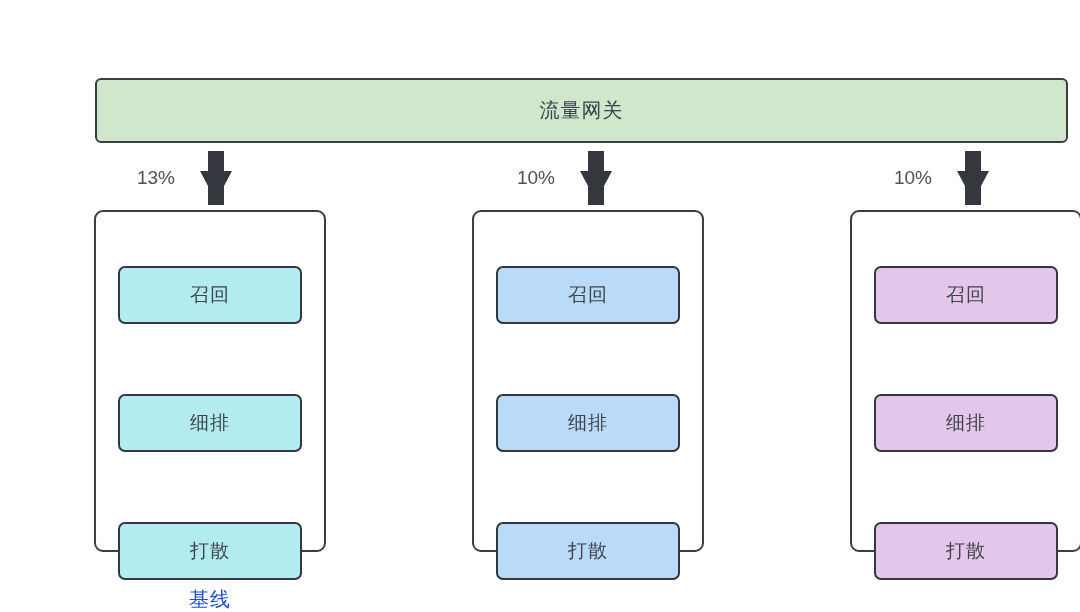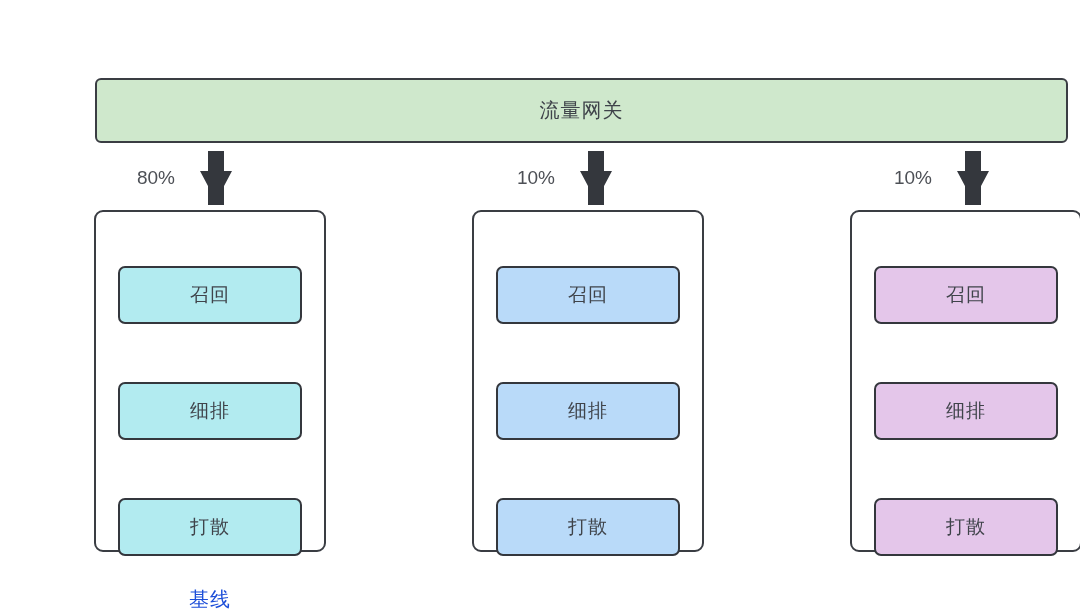--- a/index.html
+++ b/index.html
@@ -43,21 +43,21 @@
   .pct-0 { left: 53px;  }  
   .pct-1 { left: 433px; }
   .pct-2 { left: 810px; }
 
   
   .pipeline {
     position: absolute; top: 170px; width: 232px; height: 342px;
     background: #ffffff;
     border: 2px solid #3a3d43; border-radius: 9px;
     display: flex; flex-direction: column; align-items: center;
-    padding-top: 46px; gap: 42px;
+    padding-top: 46px; gap: 54px;
   }
   .pipeline-0 { left: 54px; }
   .pipeline-1 { left: 432px; }
   .pipeline-2 { left: 810px; }
 
   .stage {
     width: 184px; height: 58px; flex: 0 0 auto;
     border: 2px solid #34373d; border-radius: 7px;
     display: flex; align-items: center; justify-content: center;
     font-size: 19px; color: #3f434a; letter-spacing: 1px;
@@ -87,21 +87,21 @@
   </div>
   <div class="arrow arrow-1">
     <div class="stem"></div>
     <div class="head"></div>
   </div>
   <div class="arrow arrow-2">
     <div class="stem"></div>
     <div class="head"></div>
   </div>
 
-  <div class="pct pct-0">80%</div>
+  <div class="pct pct-0">13%</div>
   <div class="pct pct-1">10%</div>
   <div class="pct pct-2">10%</div>
 
   <div class="pipeline pipeline-0">
     <div class="stage" style="background-color: rgb(178, 235, 240);">召回</div>
     <div class="stage" style="background-color: rgb(178, 235, 240);">细排</div>
     <div class="stage" style="background-color: rgb(178, 235, 240);">打散</div>
   </div>
 
   <div class="pipeline pipeline-1">

